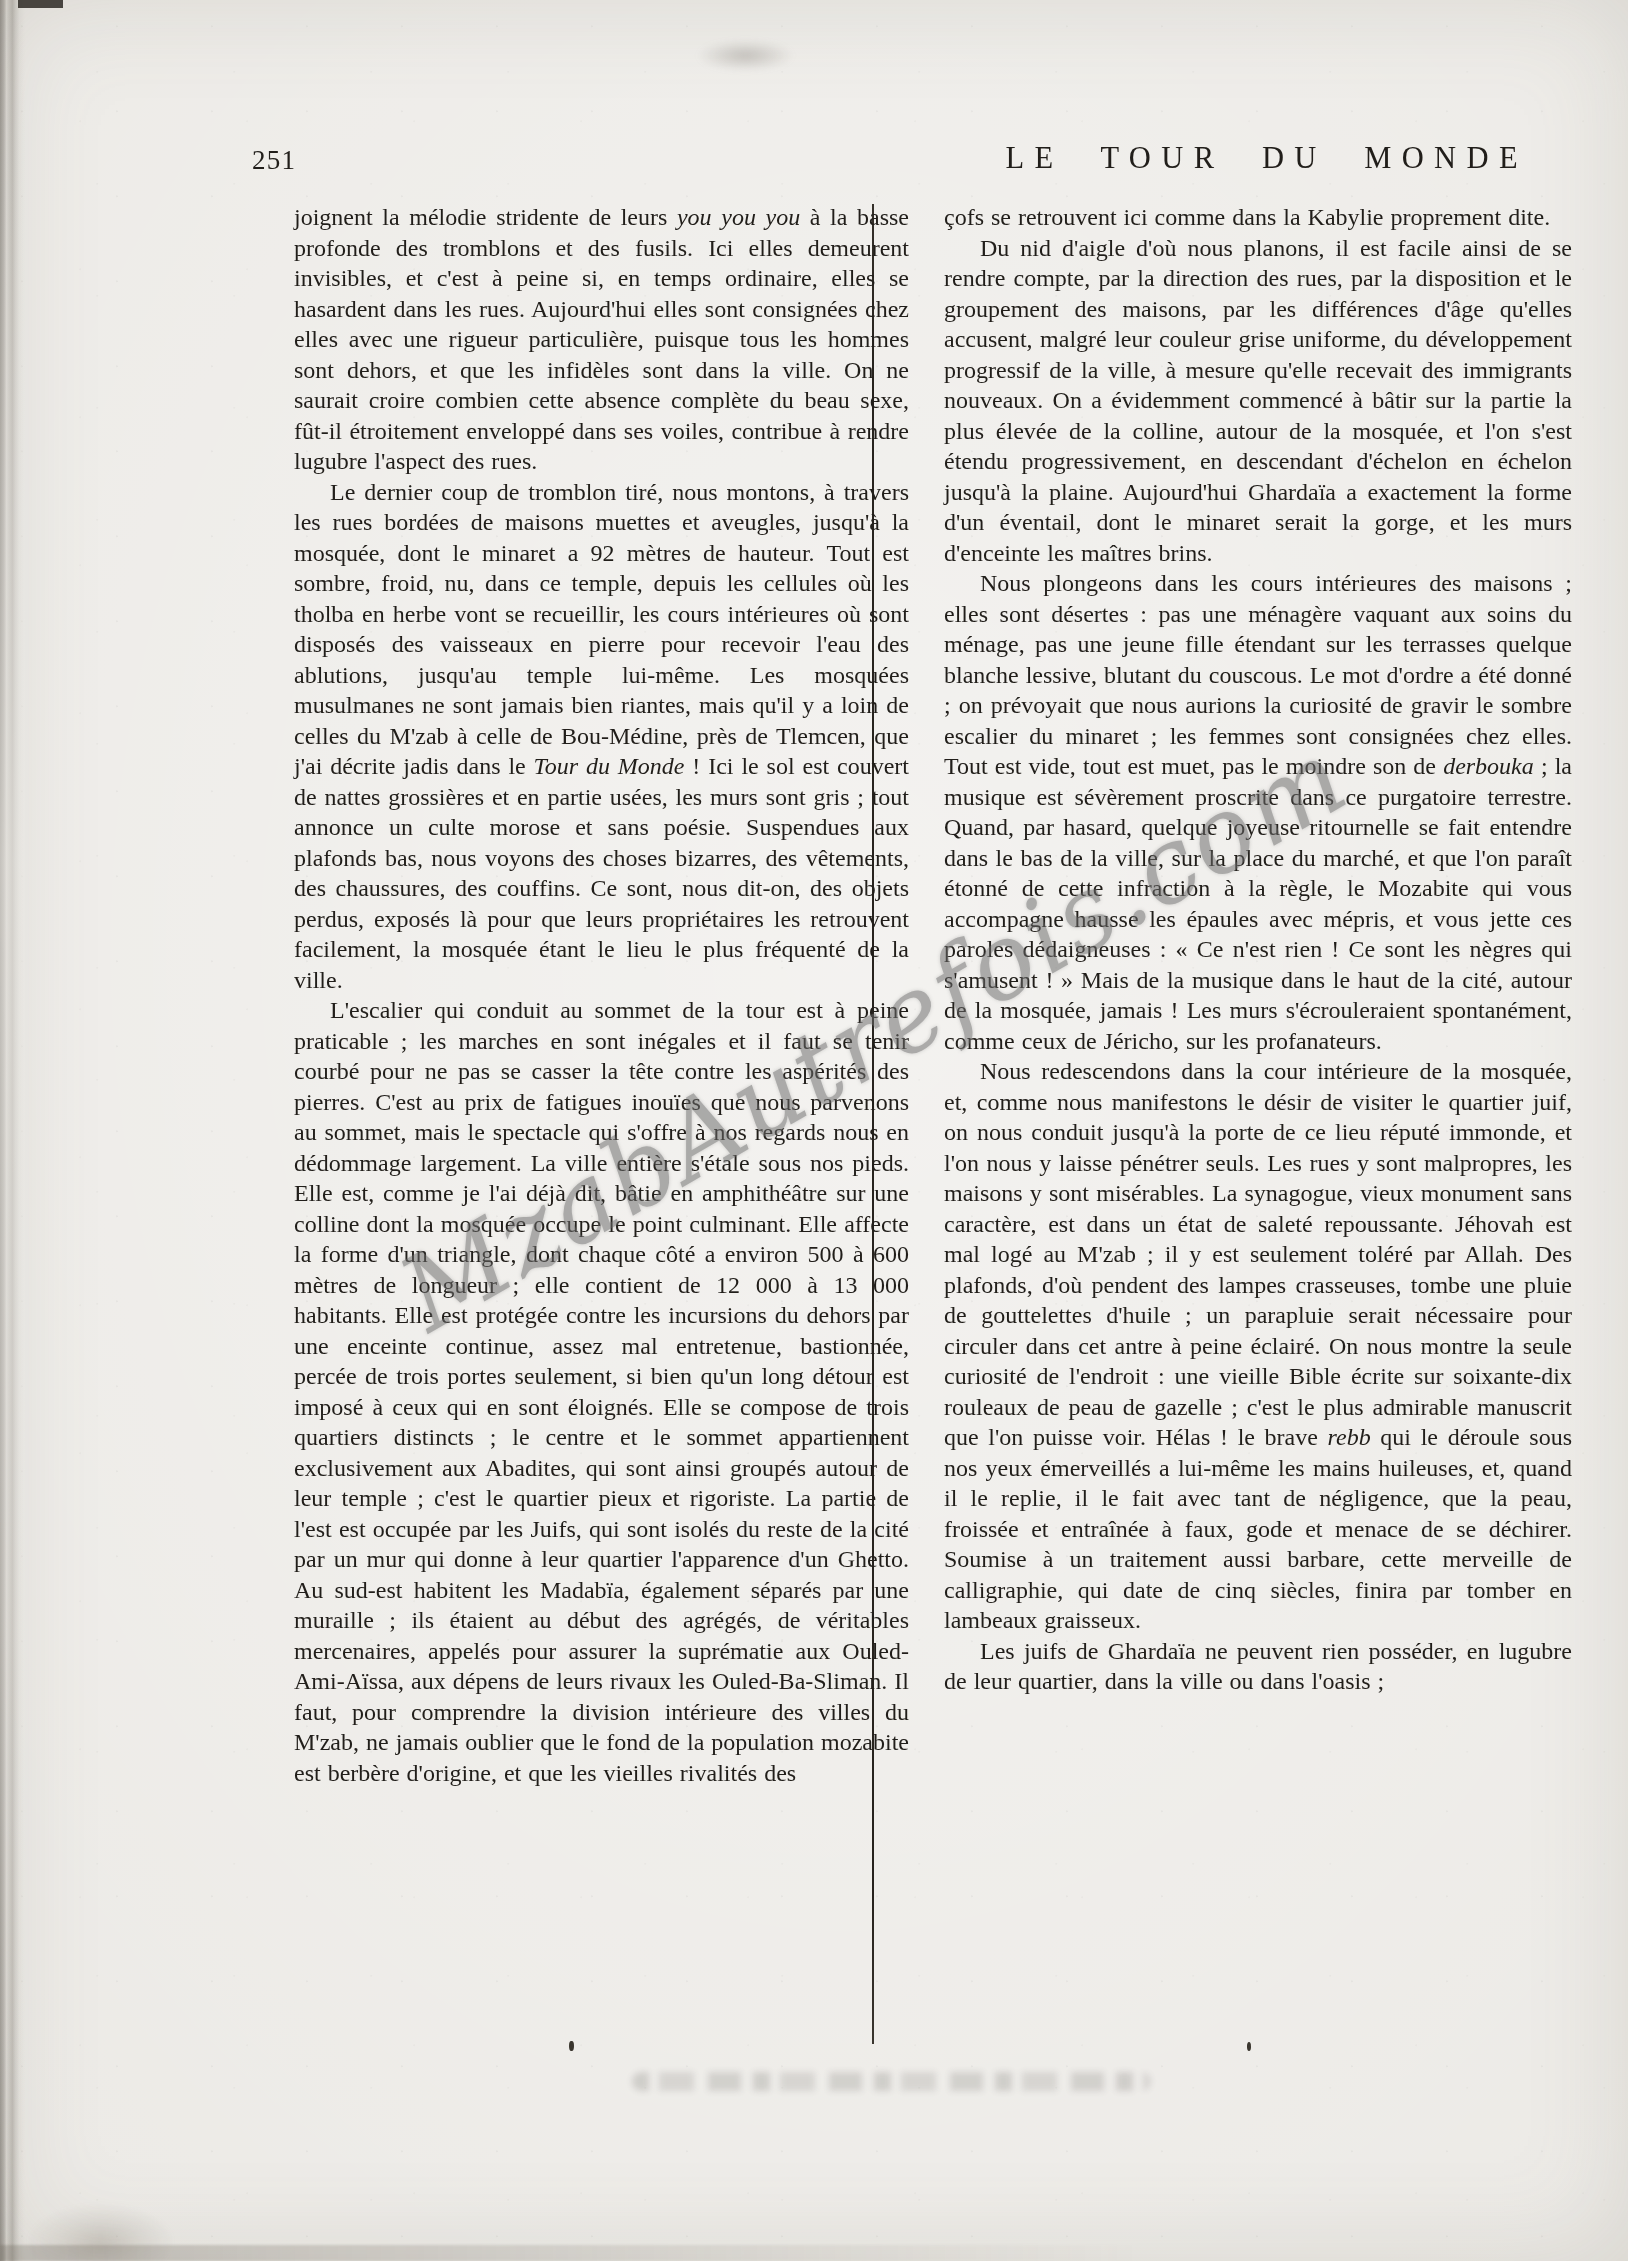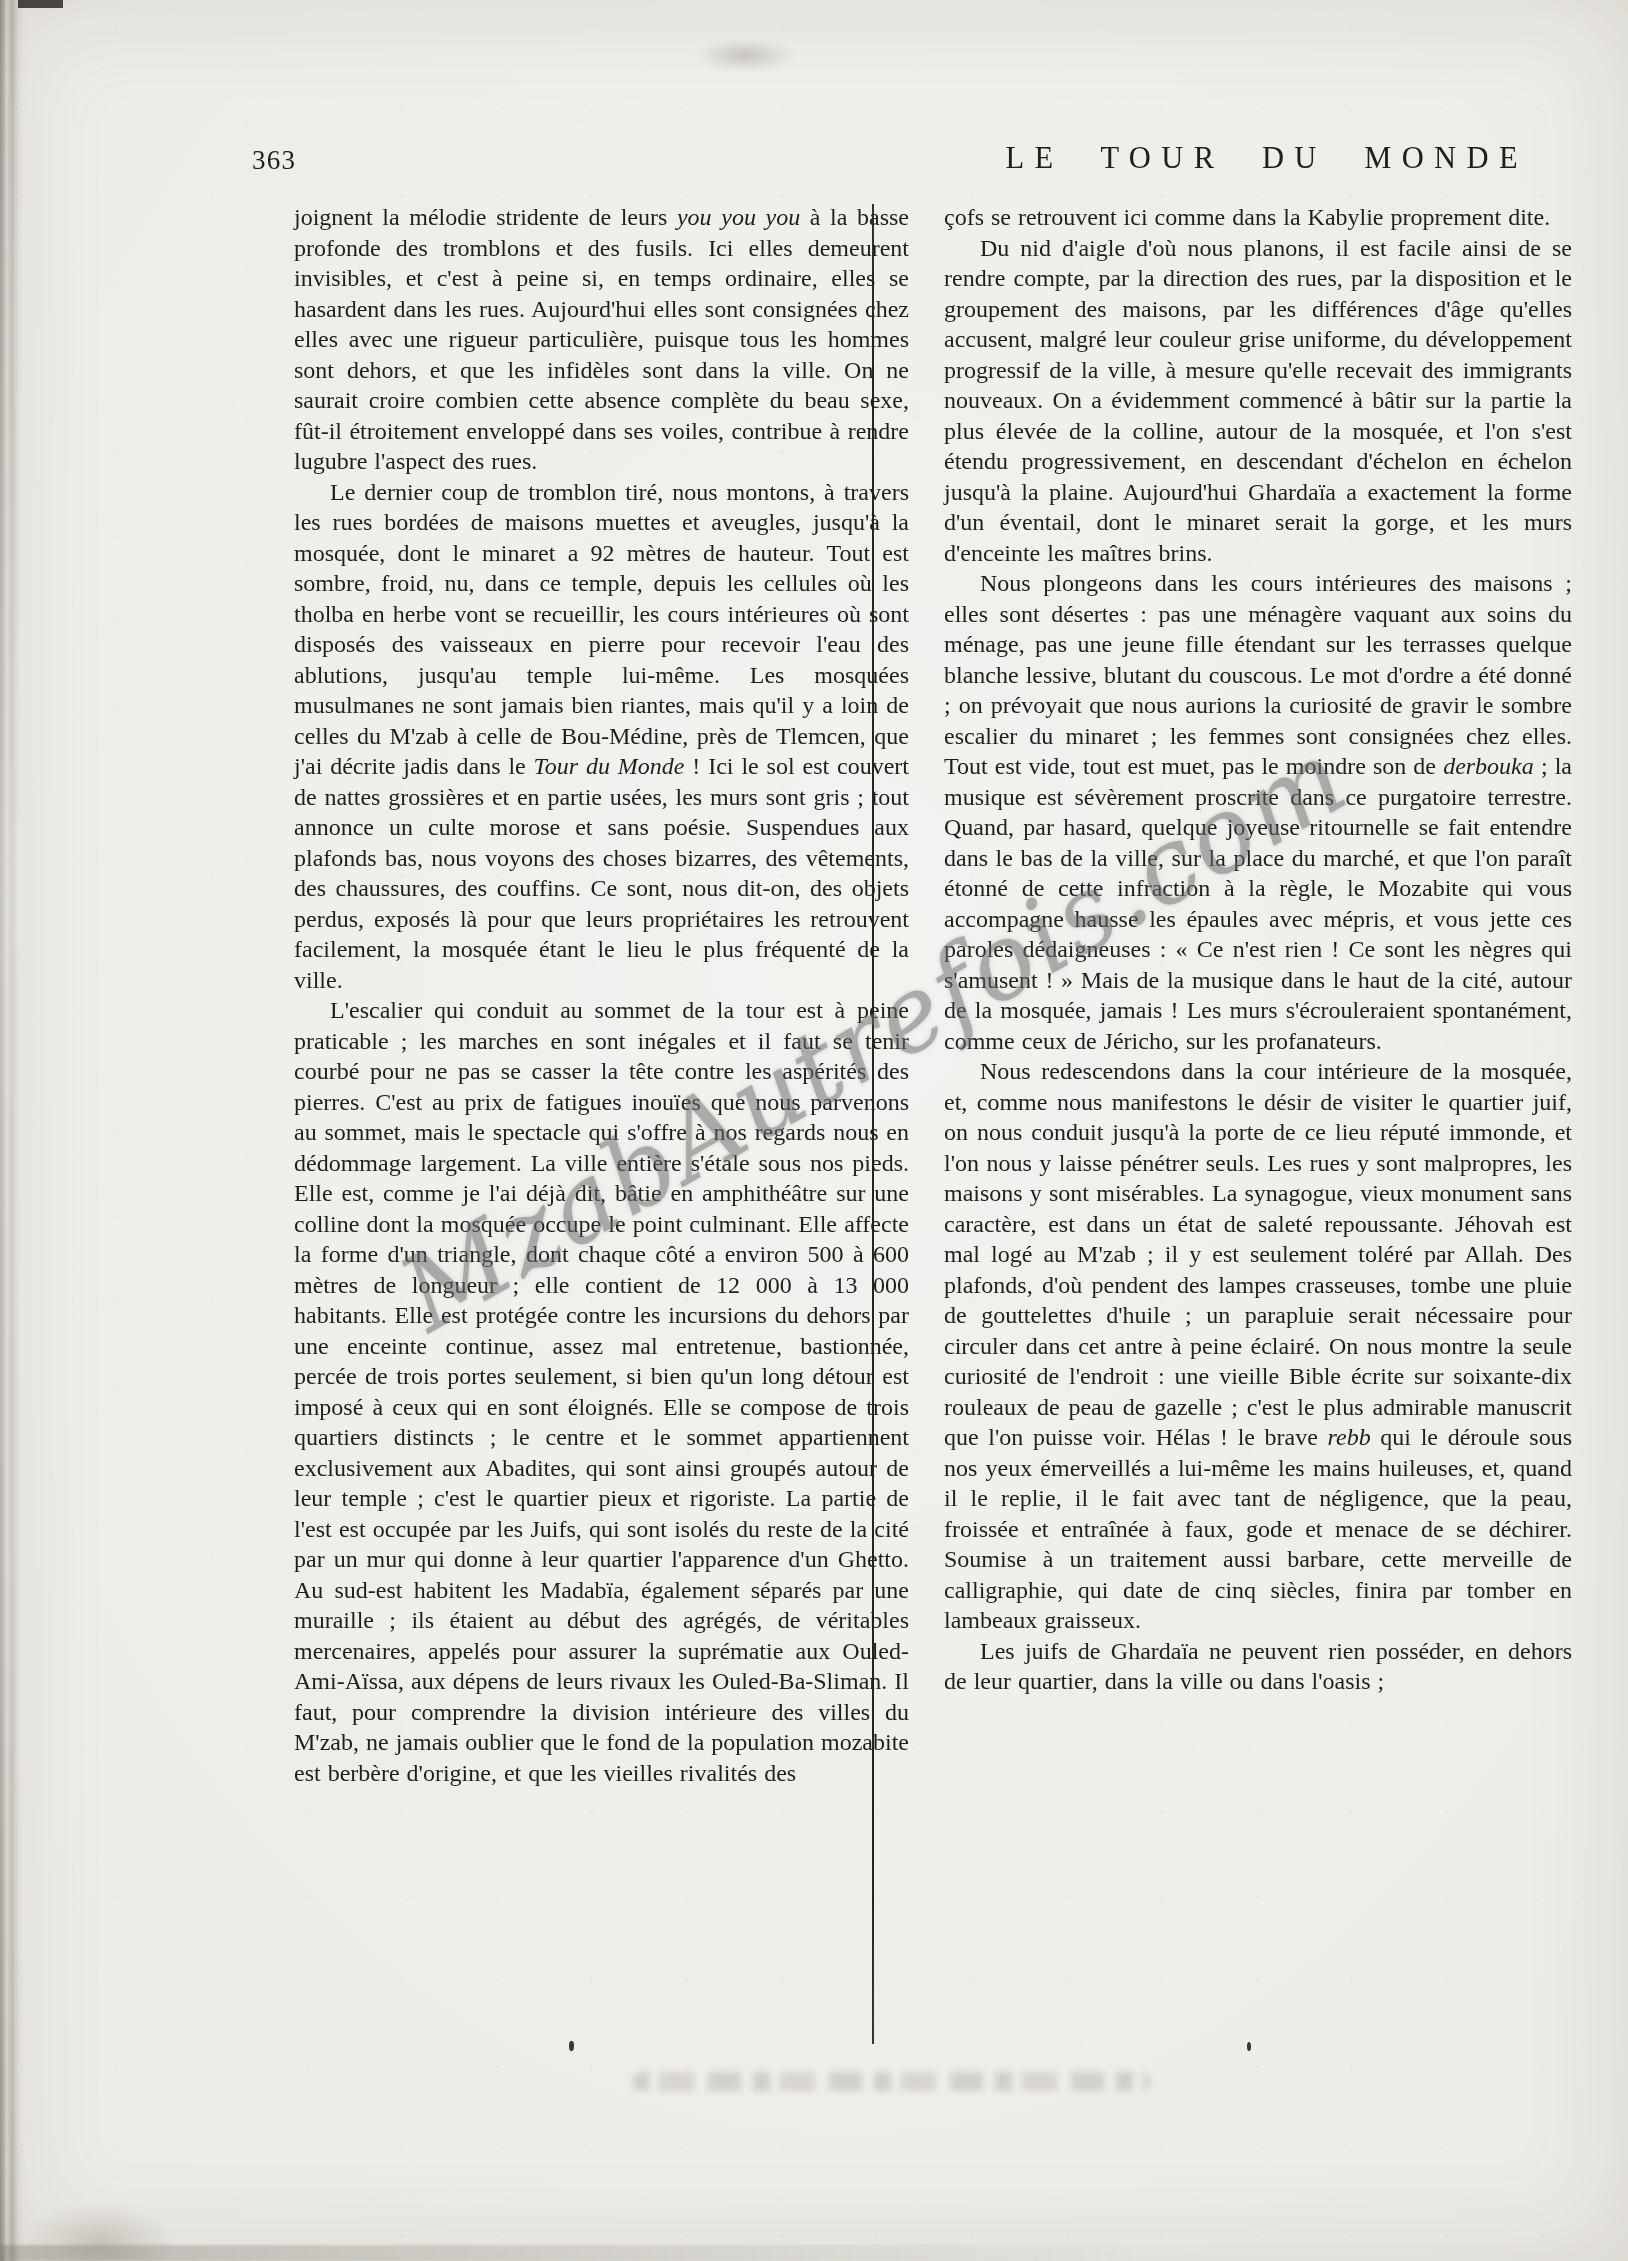--- a/index.html
+++ b/index.html
@@ -108,34 +108,34 @@
   <div class="gutter"></div>
   <div class="gutter-fade"></div>
   <div class="corner-mark"></div>
   <div class="header-smudge"></div>
   <div class="bottom-stain"></div>
   <div class="bottom-edge"></div>
   <div class="ghost-line"></div>
   <div class="speck" style="left:569px;top:2041px;width:4.5px;height:10.4px;"></div>
   <div class="speck" style="left:1247px;top:2042px;width:3.9px;height:9px;"></div>
 
-  <div class="page-number">363</div>
+  <div class="page-number">251</div>
   <div class="header-title">LE TOUR DU MONDE</div>
 
   <div class="divider"></div>
 
   <div class="col col-left">
     <p><span>joignent la mélodie stridente de leurs </span><em>you you you</em><span> à la basse profonde des tromblons et des fusils. Ici elles demeurent invisibles, et c'est à peine si, en temps ordinaire, elles se hasardent dans les rues. Aujourd'hui elles sont consignées chez elles avec une rigueur particulière, puisque tous les hommes sont dehors, et que les infidèles sont dans la ville. On ne saurait croire combien cette absence complète du beau sexe, fût-il étroitement enveloppé dans ses voiles, contribue à rendre lugubre l'aspect des rues.</span></p>
     <p class="indent"><span>Le dernier coup de tromblon tiré, nous montons, à travers les rues bordées de maisons muettes et aveugles, jusqu'à la mosquée, dont le minaret a 92 mètres de hauteur. Tout est sombre, froid, nu, dans ce temple, depuis les cellules où les tholba en herbe vont se recueillir, les cours intérieures où sont disposés des vaisseaux en pierre pour recevoir l'eau des ablutions, jusqu'au temple lui-même. Les mosquées musulmanes ne sont jamais bien riantes, mais qu'il y a loin de celles du M'zab à celle de Bou-Médine, près de Tlemcen, que j'ai décrite jadis dans le </span><em>Tour du Monde</em><span> ! Ici le sol est couvert de nattes grossières et en partie usées, les murs sont gris ; tout annonce un culte morose et sans poésie. Suspendues aux plafonds bas, nous voyons des choses bizarres, des vêtements, des chaussures, des couffins. Ce sont, nous dit-on, des objets perdus, exposés là pour que leurs propriétaires les retrouvent facilement, la mosquée étant le lieu le plus fréquenté de la ville.</span></p>
     <p class="indent"><span>L'escalier qui conduit au sommet de la tour est à peine praticable ; les marches en sont inégales et il faut se tenir courbé pour ne pas se casser la tête contre les aspérités des pierres. C'est au prix de fatigues inouïes que nous parvenons au sommet, mais le spectacle qui s'offre à nos regards nous en dédommage largement. La ville entière s'étale sous nos pieds. Elle est, comme je l'ai déjà dit, bâtie en amphithéâtre sur une colline dont la mosquée occupe le point culminant. Elle affecte la forme d'un triangle, dont chaque côté a environ 500 à 600 mètres de longueur ; elle contient de 12 000 à 13 000 habitants. Elle est protégée contre les incursions du dehors par une enceinte continue, assez mal entretenue, bastionnée, percée de trois portes seulement, si bien qu'un long détour est imposé à ceux qui en sont éloignés. Elle se compose de trois quartiers distincts ; le centre et le sommet appartiennent exclusivement aux Abadites, qui sont ainsi groupés autour de leur temple ; c'est le quartier pieux et rigoriste. La partie de l'est est occupée par les Juifs, qui sont isolés du reste de la cité par un mur qui donne à leur quartier l'apparence d'un Ghetto. Au sud-est habitent les Madabïa, également séparés par une muraille ; ils étaient au début des agrégés, de véritables mercenaires, appelés pour assurer la suprématie aux Ouled-Ami-Aïssa, aux dépens de leurs rivaux les Ouled-Ba-Sliman. Il faut, pour comprendre la division intérieure des villes du M'zab, ne jamais oublier que le fond de la population mozabite est berbère d'origine, et que les vieilles rivalités des</span></p>
   </div>
   <div class="col col-right">
     <p><span>çofs se retrouvent ici comme dans la Kabylie proprement dite.</span></p>
     <p class="indent"><span>Du nid d'aigle d'où nous planons, il est facile ainsi de se rendre compte, par la direction des rues, par la disposition et le groupement des maisons, par les différences d'âge qu'elles accusent, malgré leur couleur grise uniforme, du développement progressif de la ville, à mesure qu'elle recevait des immigrants nouveaux. On a évidemment commencé à bâtir sur la partie la plus élevée de la colline, autour de la mosquée, et l'on s'est étendu progressivement, en descendant d'échelon en échelon jusqu'à la plaine. Aujourd'hui Ghardaïa a exactement la forme d'un éventail, dont le minaret serait la gorge, et les murs d'enceinte les maîtres brins.</span></p>
     <p class="indent"><span>Nous plongeons dans les cours intérieures des maisons ; elles sont désertes : pas une ménagère vaquant aux soins du ménage, pas une jeune fille étendant sur les terrasses quelque blanche lessive, blutant du couscous. Le mot d'ordre a été donné ; on prévoyait que nous aurions la curiosité de gravir le sombre escalier du minaret ; les femmes sont consignées chez elles. Tout est vide, tout est muet, pas le moindre son de </span><em>derbouka</em><span> ; la musique est sévèrement proscrite dans ce purgatoire terrestre. Quand, par hasard, quelque joyeuse ritournelle se fait entendre dans le bas de la ville, sur la place du marché, et que l'on paraît étonné de cette infraction à la règle, le Mozabite qui vous accompagne hausse les épaules avec mépris, et vous jette ces paroles dédaigneuses : « Ce n'est rien ! Ce sont les nègres qui s'amusent ! » Mais de la musique dans le haut de la cité, autour de la mosquée, jamais ! Les murs s'écrouleraient spontanément, comme ceux de Jéricho, sur les profanateurs.</span></p>
     <p class="indent"><span>Nous redescendons dans la cour intérieure de la mosquée, et, comme nous manifestons le désir de visiter le quartier juif, on nous conduit jusqu'à la porte de ce lieu réputé immonde, et l'on nous y laisse pénétrer seuls. Les rues y sont malpropres, les maisons y sont misérables. La synagogue, vieux monument sans caractère, est dans un état de saleté repoussante. Jéhovah est mal logé au M'zab ; il y est seulement toléré par Allah. Des plafonds, d'où pendent des lampes crasseuses, tombe une pluie de gouttelettes d'huile ; un parapluie serait nécessaire pour circuler dans cet antre à peine éclairé. On nous montre la seule curiosité de l'endroit : une vieille Bible écrite sur soixante-dix rouleaux de peau de gazelle ; c'est le plus admirable manuscrit que l'on puisse voir. Hélas ! le brave </span><em>rebb</em><span> qui le déroule sous nos yeux émerveillés a lui-même les mains huileuses, et, quand il le replie, il le fait avec tant de négligence, que la peau, froissée et entraînée à faux, gode et menace de se déchirer. Soumise à un traitement aussi barbare, cette merveille de calligraphie, qui date de cinq siècles, finira par tomber en lambeaux graisseux.</span></p>
-    <p class="indent"><span>Les juifs de Ghardaïa ne peuvent rien posséder, en dehors de leur quartier, dans la ville ou dans l'oasis ;</span></p>
+    <p class="indent"><span>Les juifs de Ghardaïa ne peuvent rien posséder, en lugubre de leur quartier, dans la ville ou dans l'oasis ;</span></p>
   </div>
 
   <div class="watermark" style="color: rgb(106, 106, 106);">MzabAutrefois.com</div>
 
 </div>
 
 
 </body></html>

